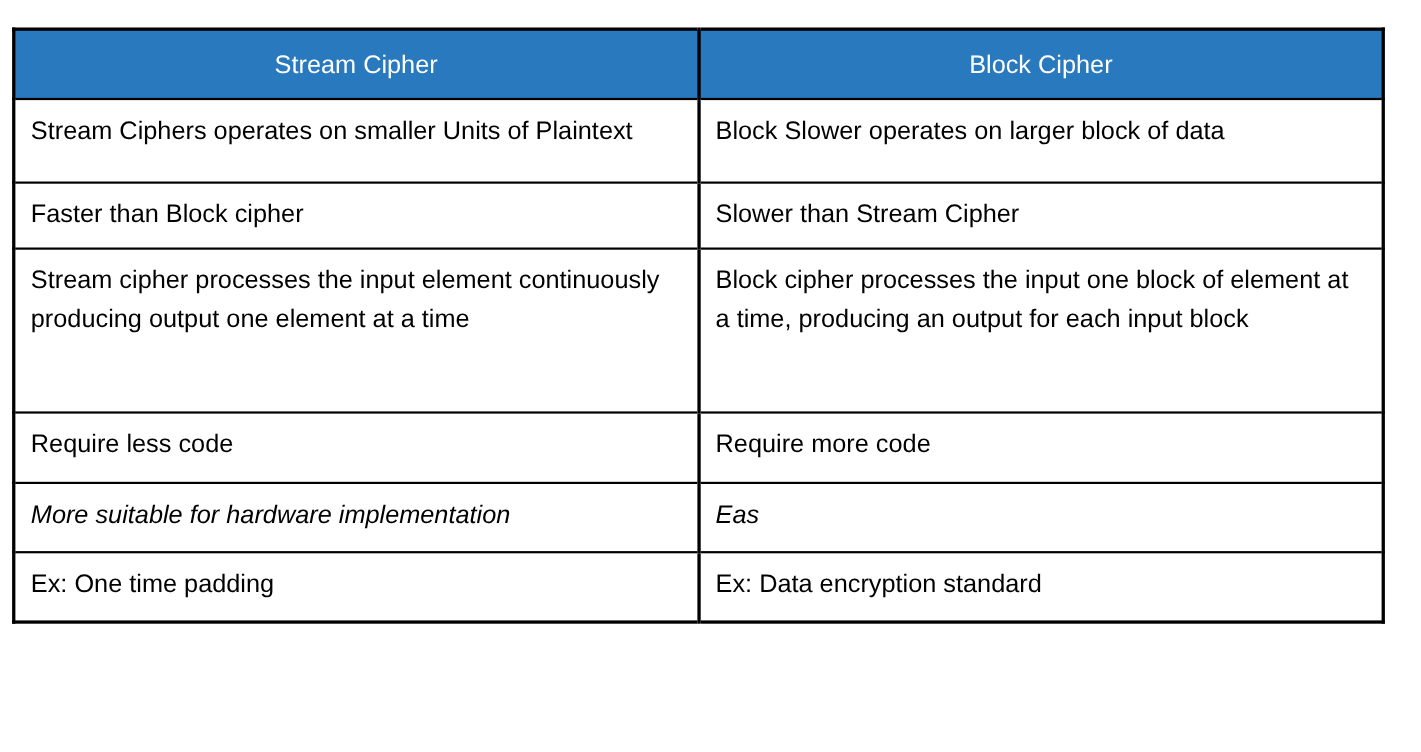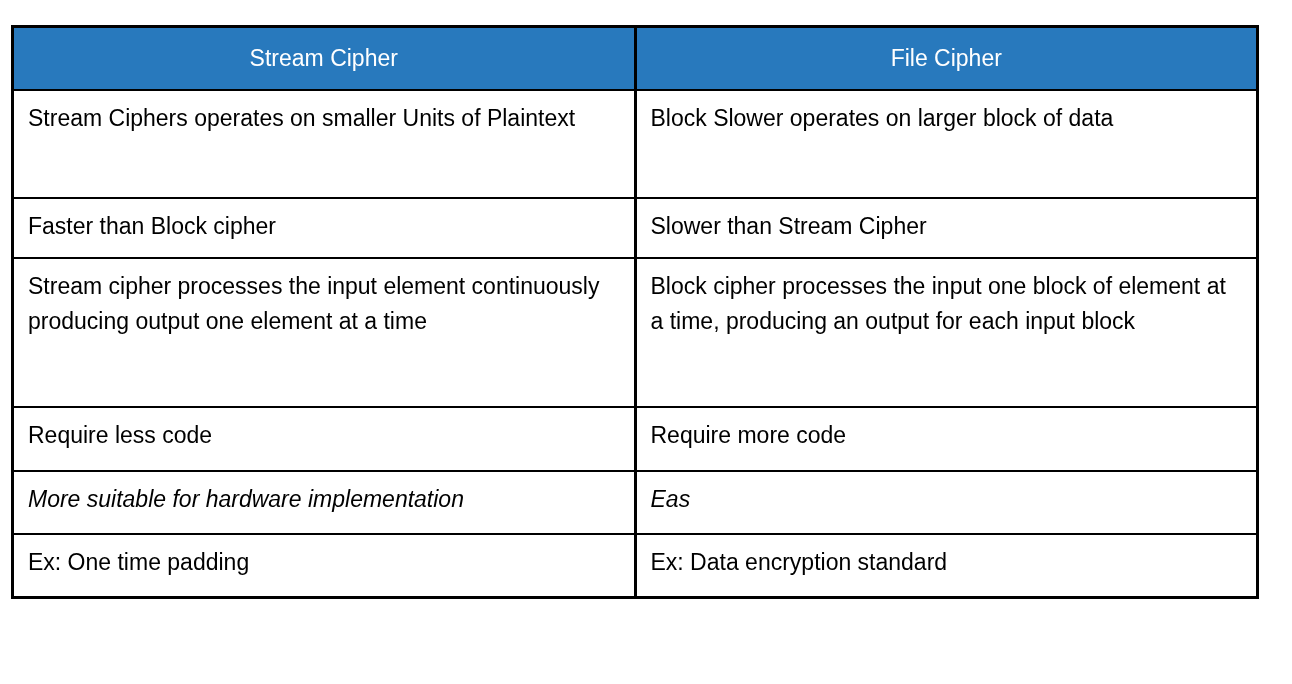--- a/index.html
+++ b/index.html
@@ -45,37 +45,37 @@
     height: 63px;
     padding: 0 4px;
   }
   table.cipher-table td {
     font-size: 23px;
     line-height: 35px;
     text-align: left;
     vertical-align: top;
     padding: 10px 14px 8px 14px;
   }
-  tr.row-h110 { height: 108px; }
+  tr.row-h110 { height: 76px; }
   tr.row-h62  { height: 60px; }
   tr.row-h141 { height: 149px; }
   tr.row-h63  { height: 64px; }
   tr.row-h65  { height: 63px; font-style: italic; }
   tr.row-h66  { height: 64px; }
   tr.row-h64  { height: 62px; }
 </style>
 </head>
 <body>
 
 <div class="page">
   <table class="cipher-table">
     <thead>
       <tr>
         <th>Stream Cipher</th>
-        <th>File Cipher</th>
+        <th>Block Cipher</th>
       </tr>
     </thead>
     <tbody>
       <tr class="row-h110">
         <td>Stream Ciphers operates on smaller Units of Plaintext</td>
         <td>Block Slower operates on larger block of data</td>
       </tr>
       <tr class="row-h62">
         <td>Faster than Block cipher</td>
         <td>Slower than Stream Cipher</td>

